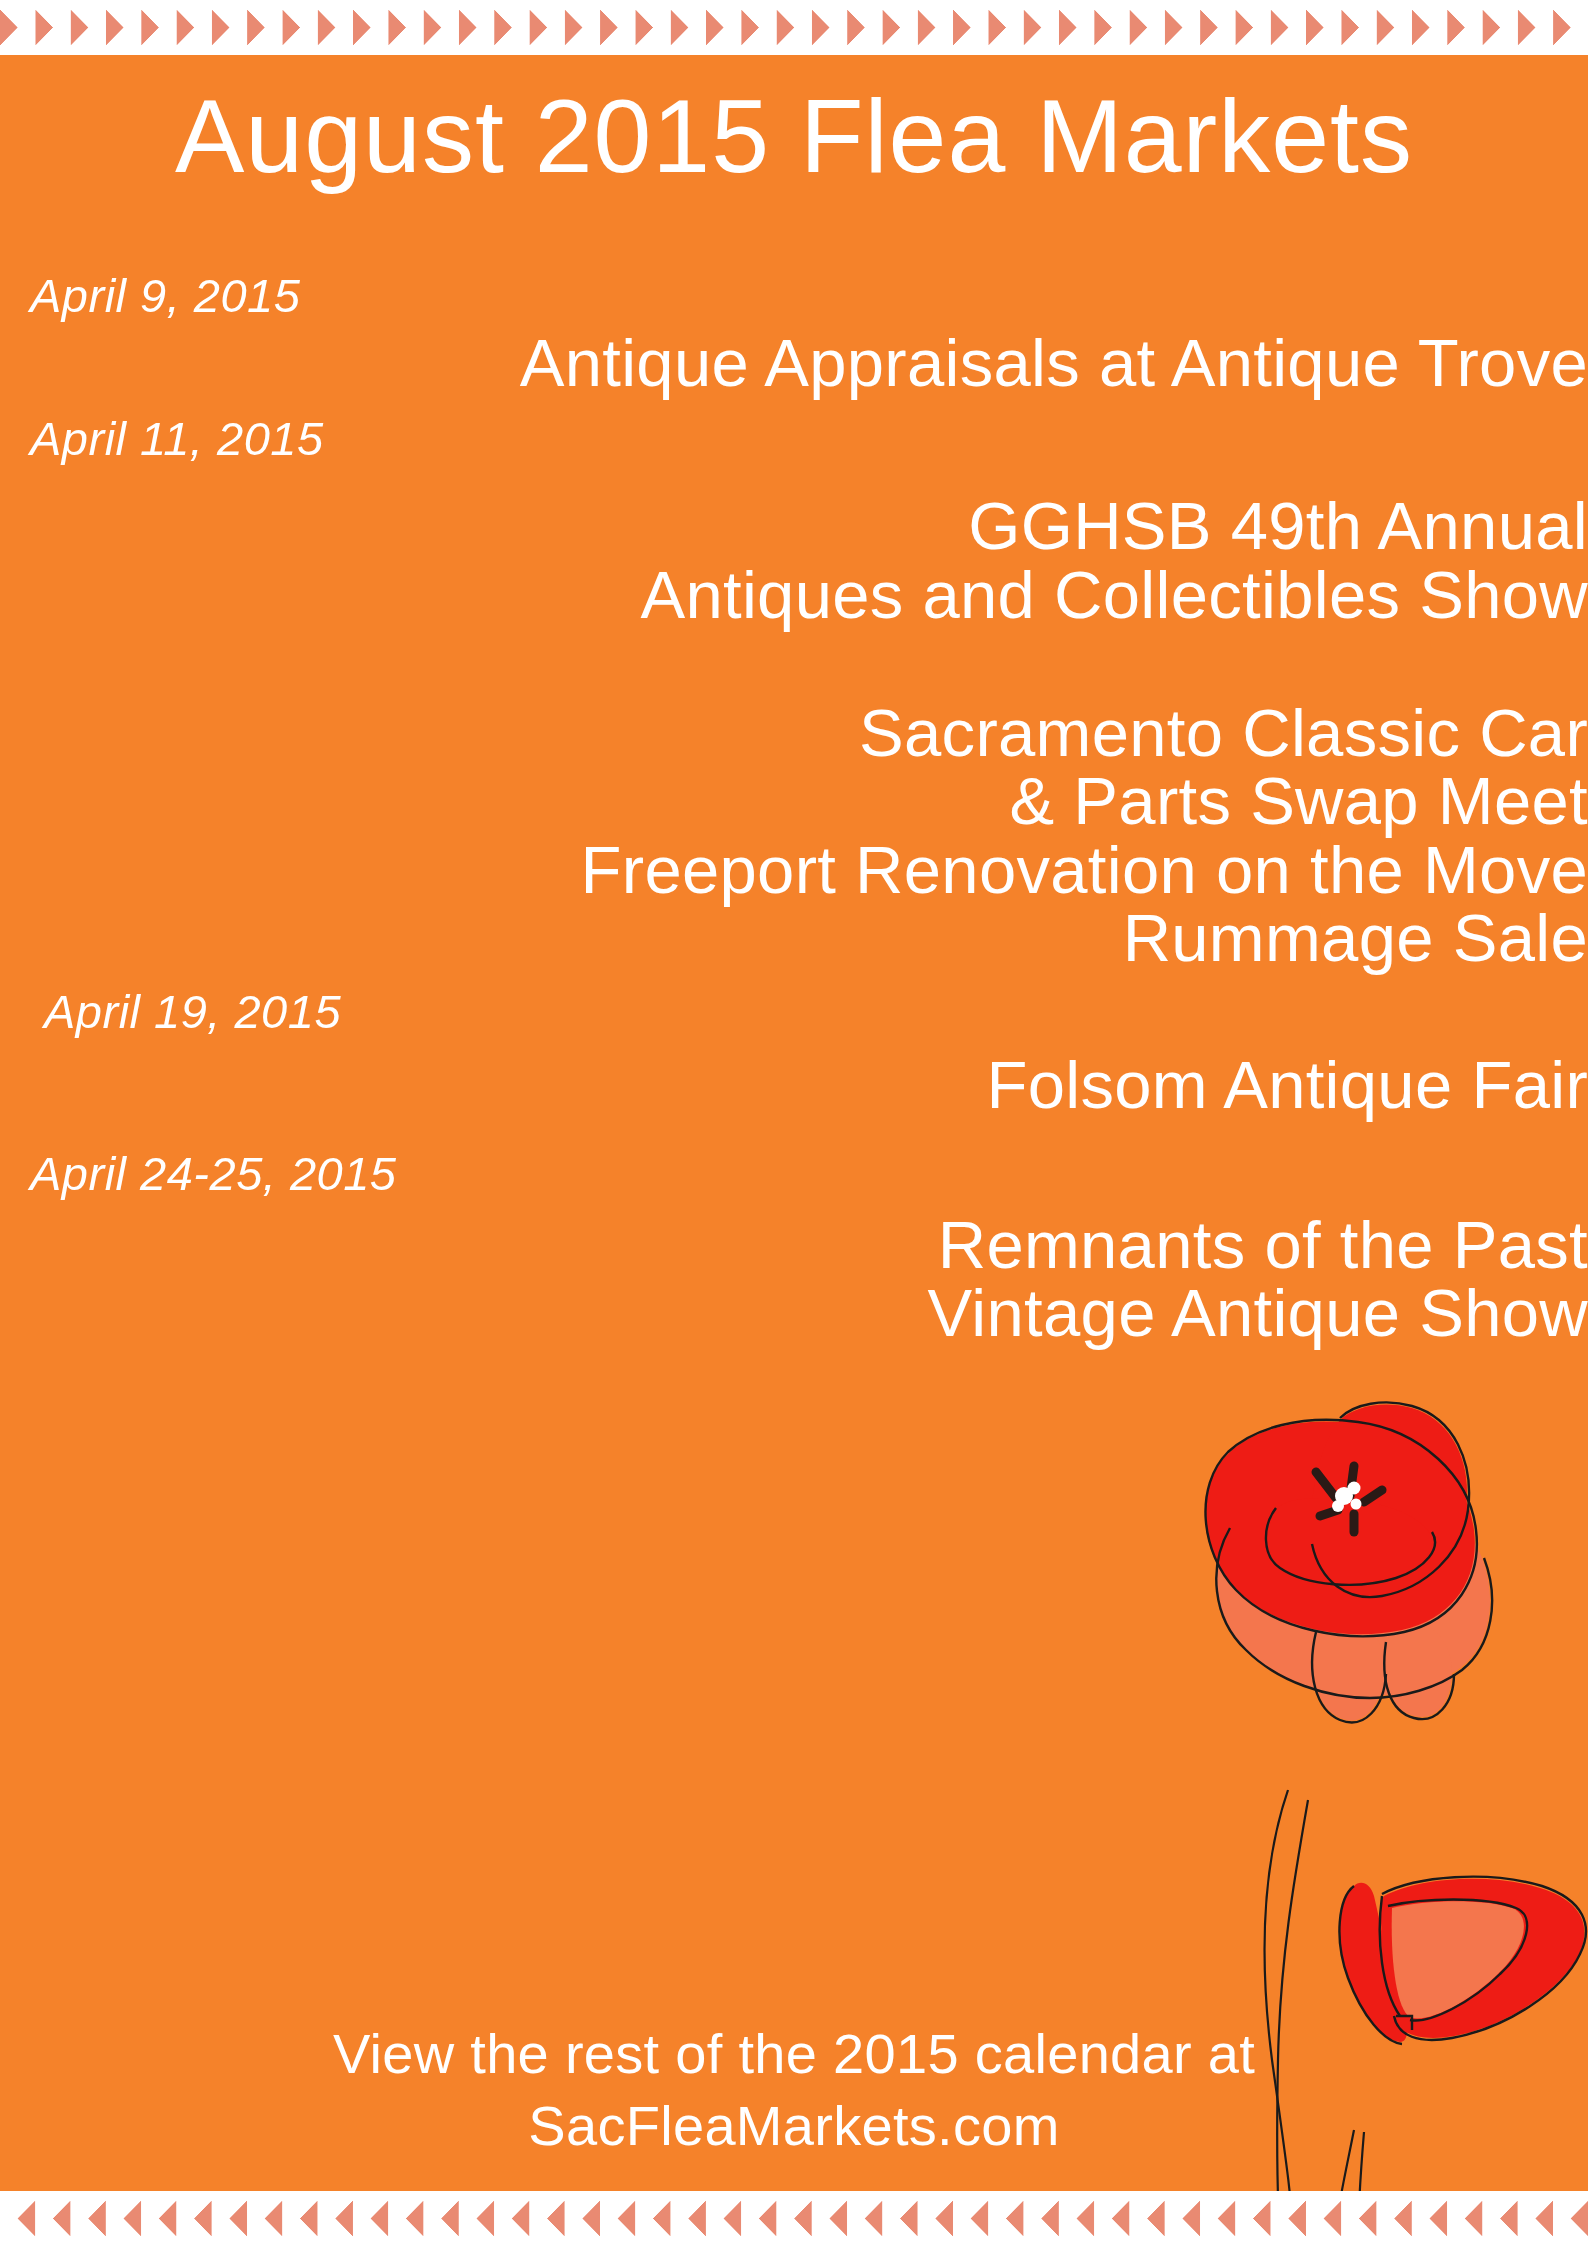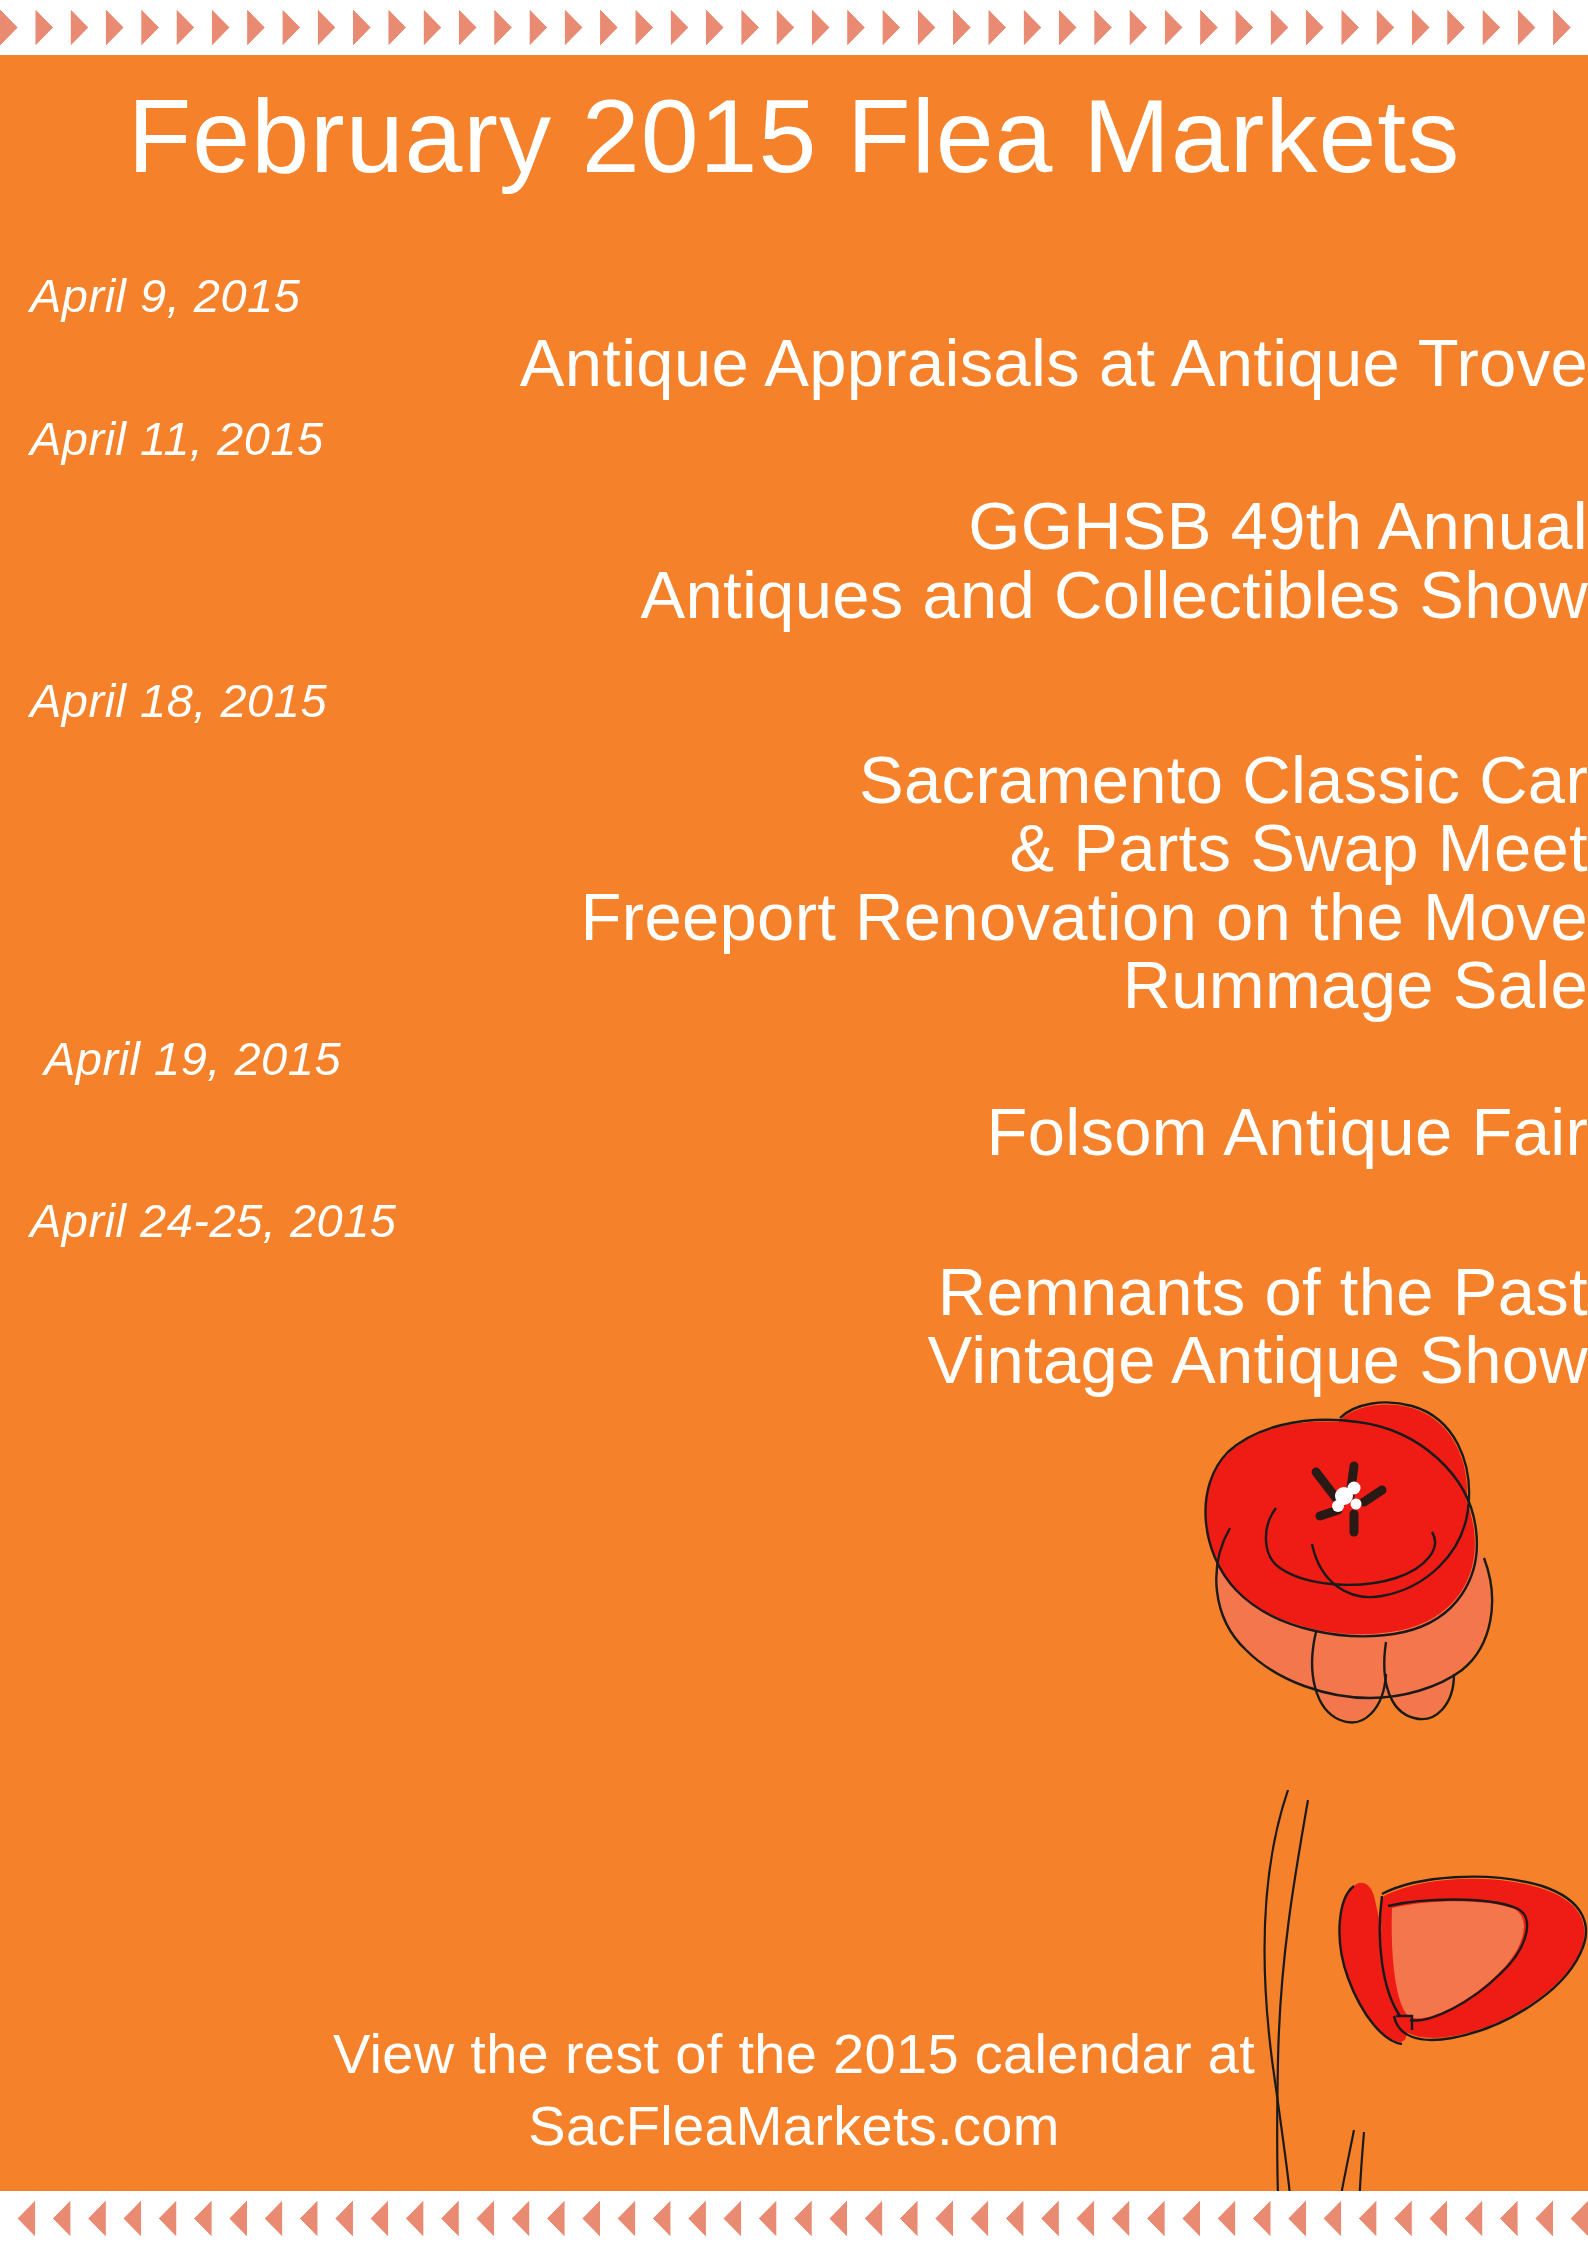--- a/index.html
+++ b/index.html
@@ -141,21 +141,21 @@
   }
   .poppies svg { display: block; width: 100%; height: 100%; }
 </style>
 </head>
 <body>
 
 <div id="poster">
 
   <div class="zigzag zigzag-top"></div>
 
-  <div class="poster-title">February 2015 Flea Markets</div>
+  <div class="poster-title">August 2015 Flea Markets</div>
 
   <div class="events">
 
     <div class="event-block">
       <div class="event-date">April 9, 2015</div>
       <div class="event-lines">
         <div class="event-line ofs-260">Antique Appraisals at Antique Trove</div>
       </div>
     </div>
 
@@ -168,21 +168,20 @@
         <div class="event-line ofs-252">Antiques and Collectibles Show</div>
       </div>
     </div>
 
     <div class="gap-b"></div>
 
 
     <div class="gap-c"></div>
 
     <div class="event-block">
-      <div class="event-date">April 18, 2015</div>
       <div class="event-lines" style="margin-top:22px;">
         <div class="event-line ofs-255">Sacramento Classic Car</div>
         <div class="event-line ofs-345">&amp; Parts Swap Meet</div>
         <div class="event-line ofs-240">Freeport Renovation on the Move</div>
         <div class="event-line ofs-330">Rummage Sale</div>
       </div>
     </div>
 
     <div class="gap-d"></div>
 

